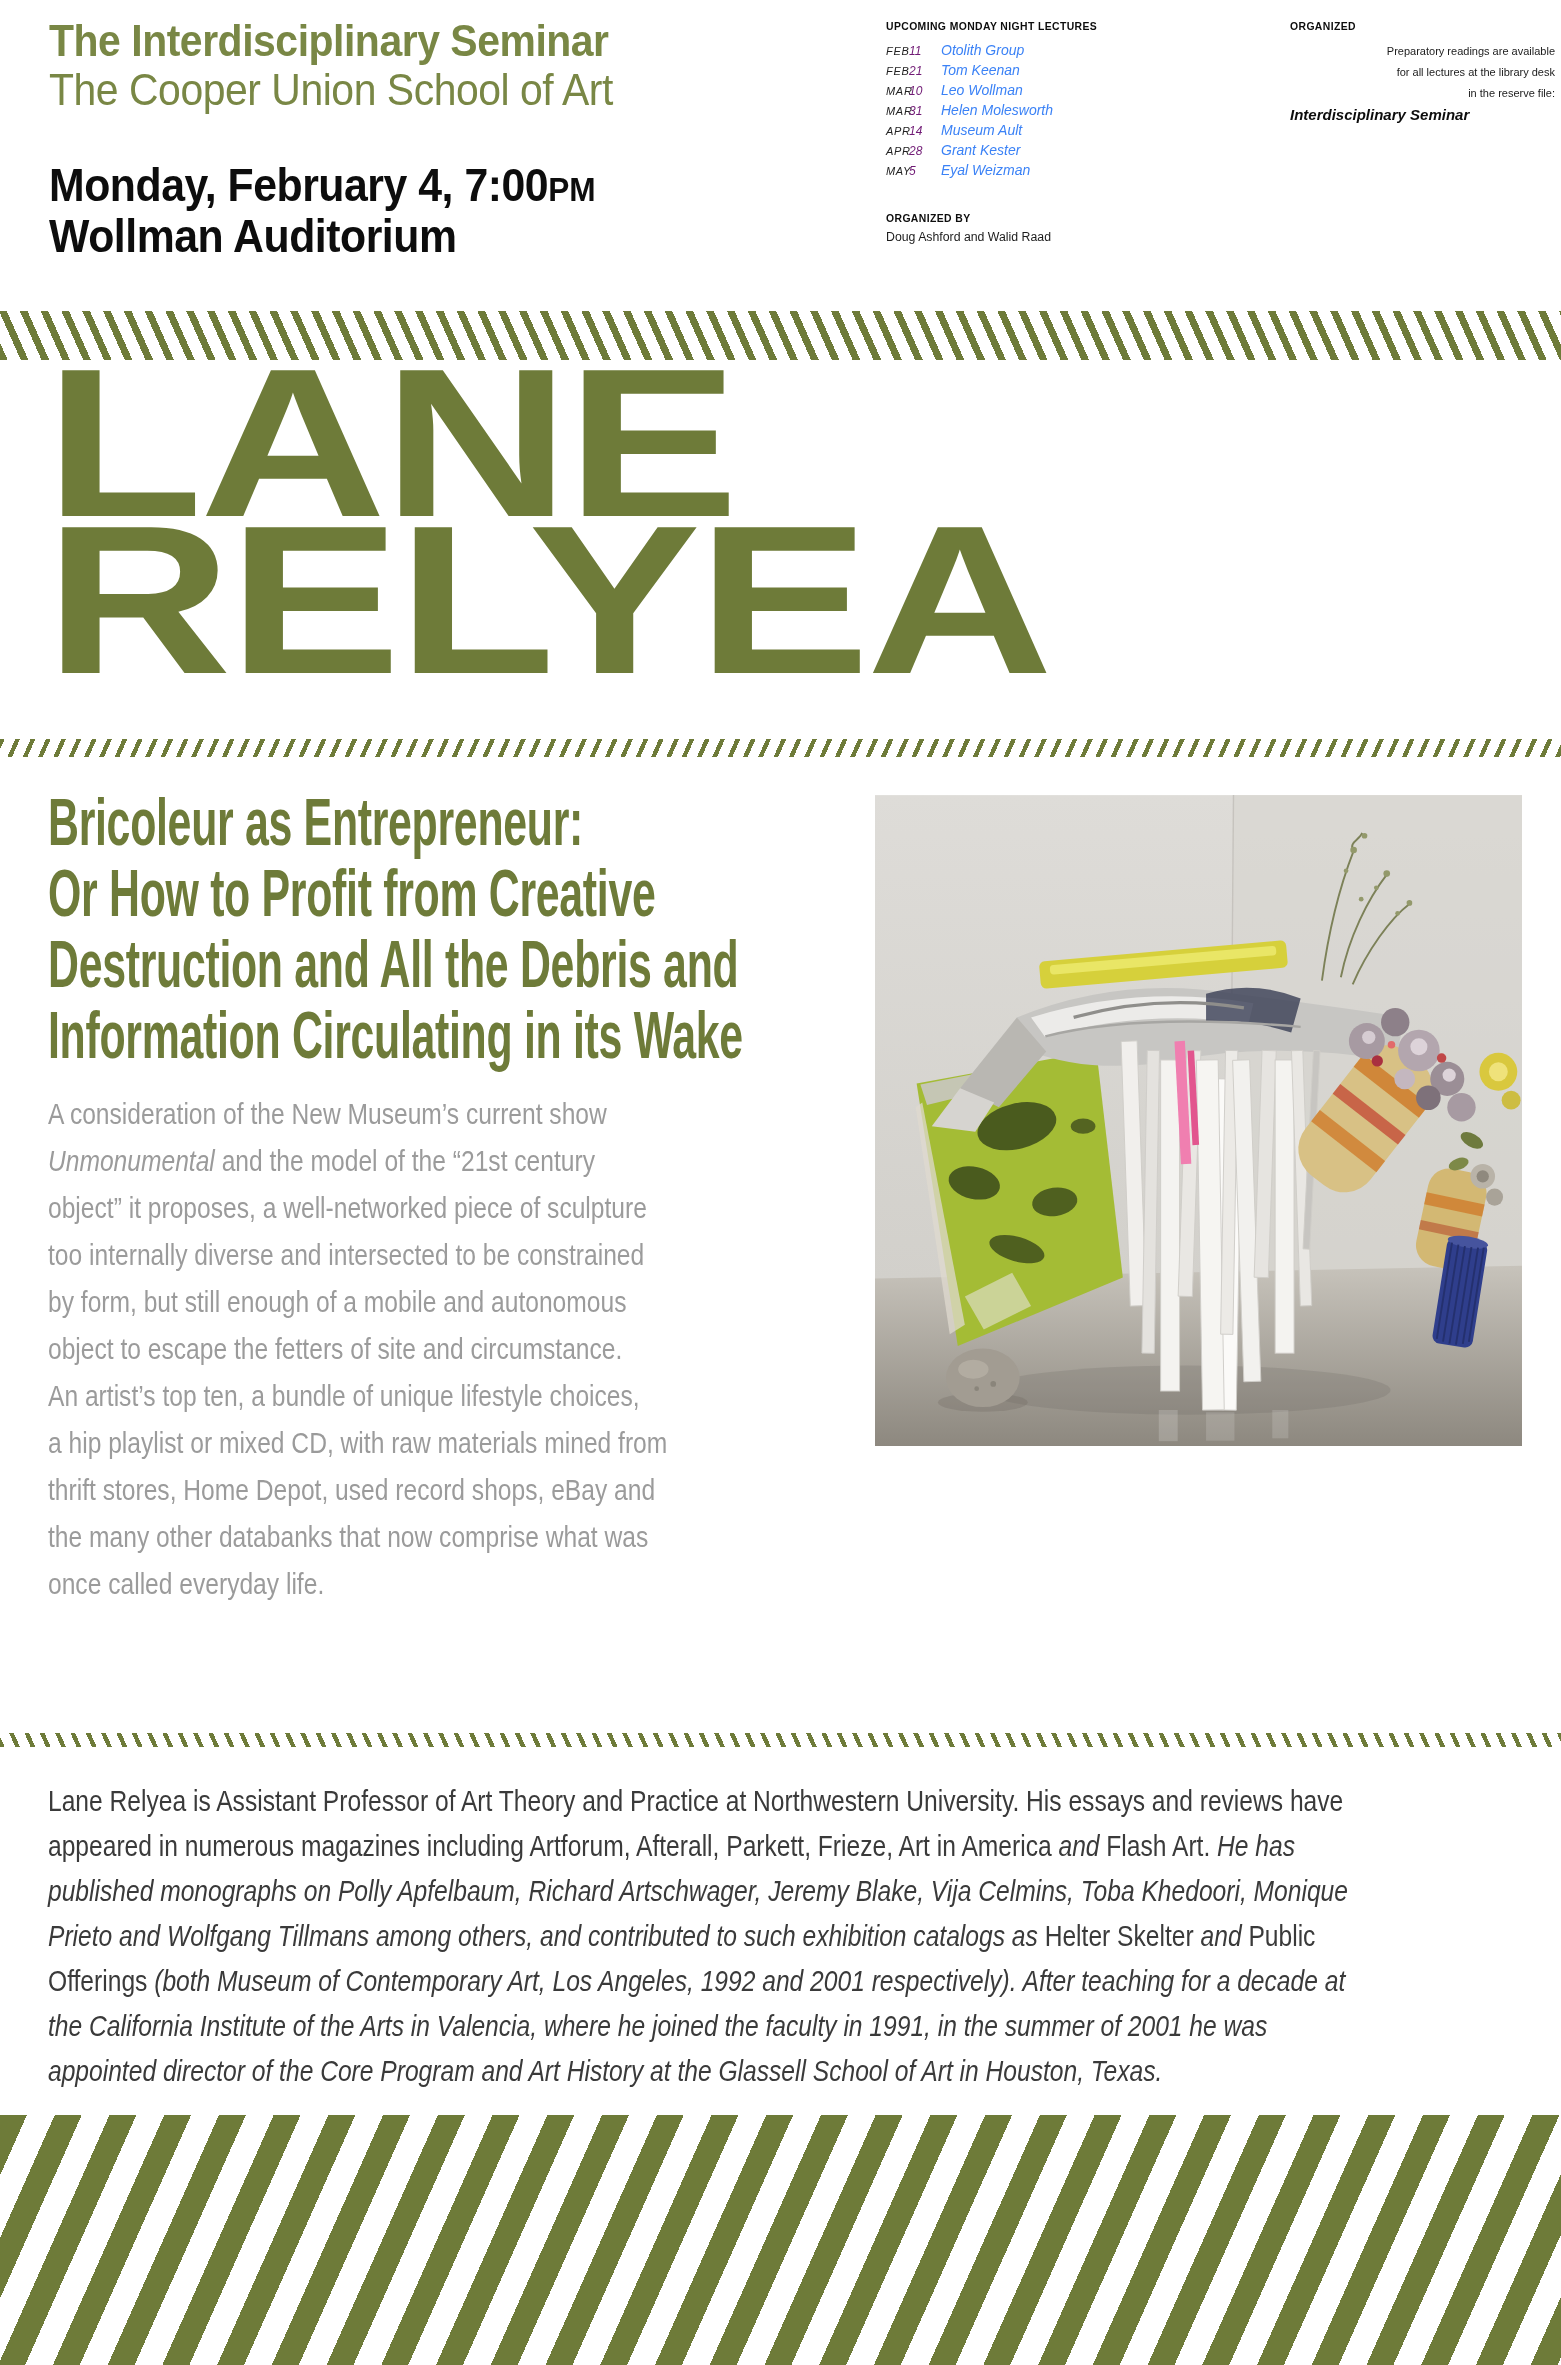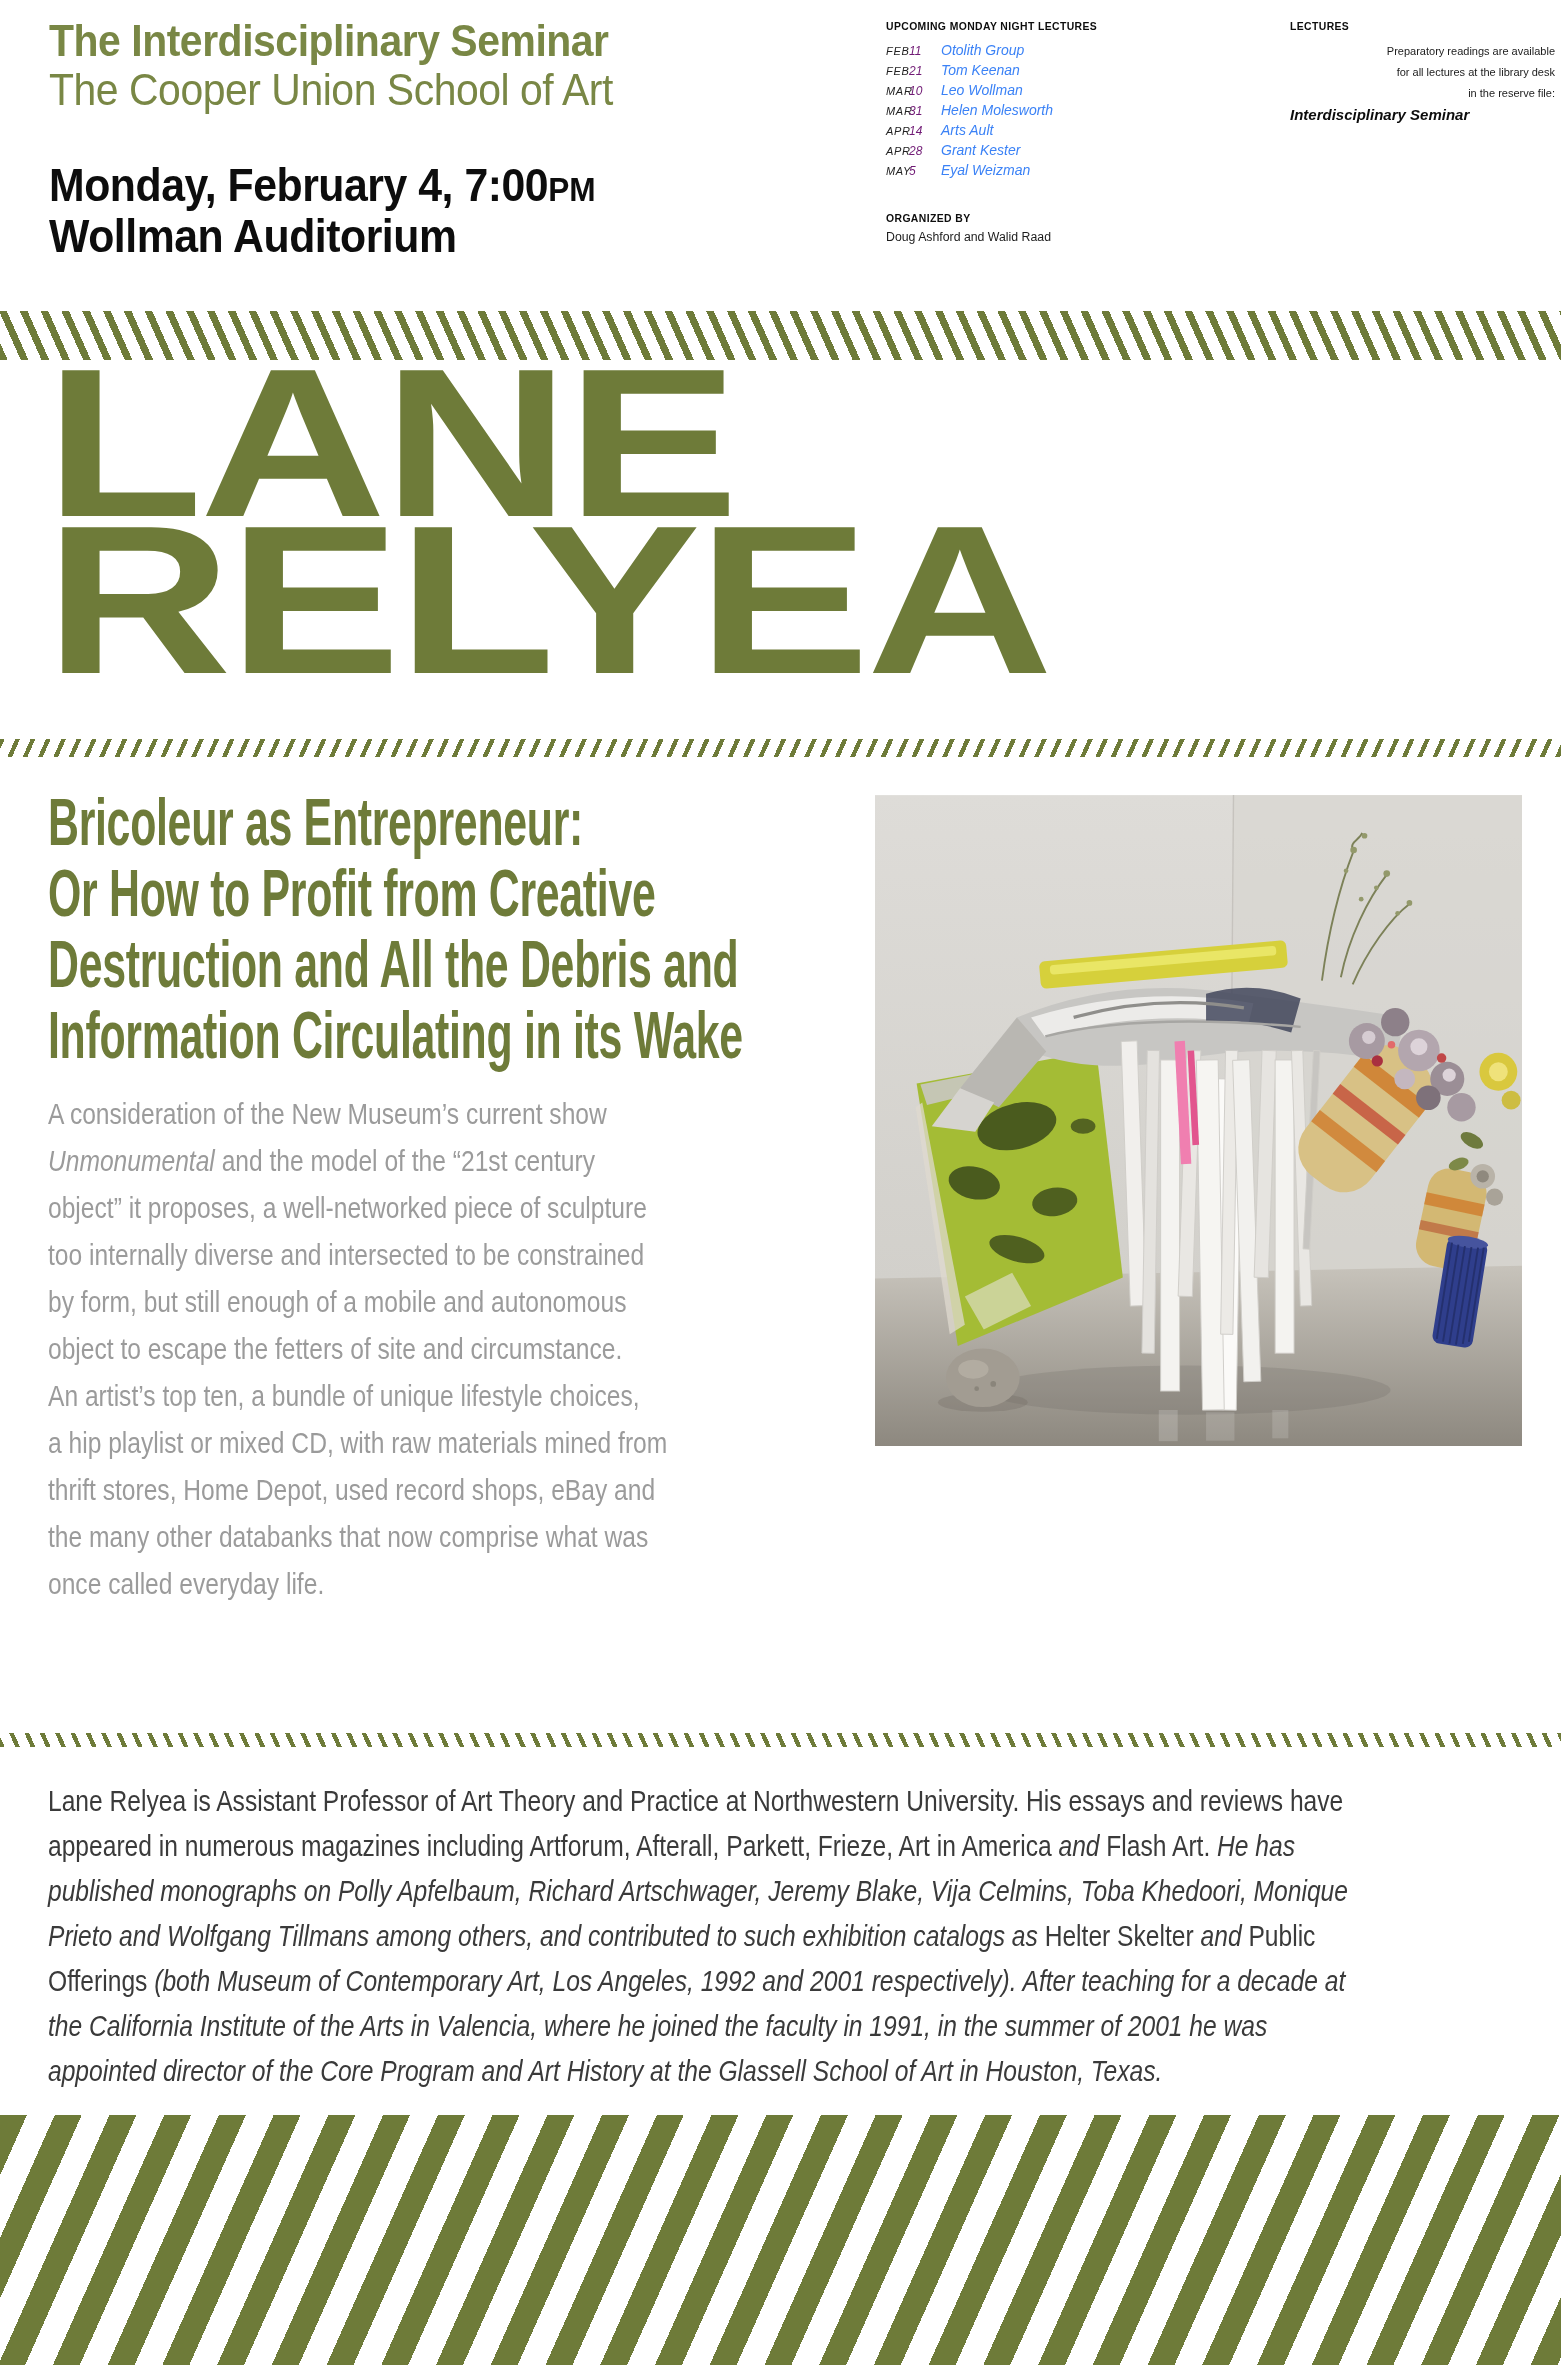--- a/index.html
+++ b/index.html
@@ -96,39 +96,39 @@
           <span class="lname">Leo Wollman</span>
         </div>
       <div class="lrow">
           <span class="lmonth">MAR</span>
           <span class="lday">31</span>
           <span class="lname">Helen Molesworth</span>
         </div>
       <div class="lrow">
           <span class="lmonth">APR</span>
           <span class="lday">14</span>
-          <span class="lname">Arts Ault</span>
+          <span class="lname">Museum Ault</span>
         </div>
       <div class="lrow">
           <span class="lmonth">APR</span>
           <span class="lday">28</span>
           <span class="lname">Grant Kester</span>
         </div>
       <div class="lrow">
           <span class="lmonth">MAY</span>
           <span class="lday">5</span>
           <span class="lname">Eyal Weizman</span>
         </div>
     </div>
     <div class="col-heading org-label">ORGANIZED BY</div>
     <div class="org-names">Doug Ashford and Walid Raad</div>
   </section>
 
   <section class="readings">
-    <div class="col-heading">LECTURES</div>
+    <div class="col-heading">ORGANIZED</div>
     <div class="readings-text">Preparatory readings are available
 for all lectures at the library desk
 in the reserve file:</div>
     <div class="readings-file">Interdisciplinary Seminar</div>
   </section>
 
   <div class="band band-top"></div>
   <div class="band band-mid"></div>
   <div class="band band-bio"></div>
   <div class="band band-bottom"></div>

